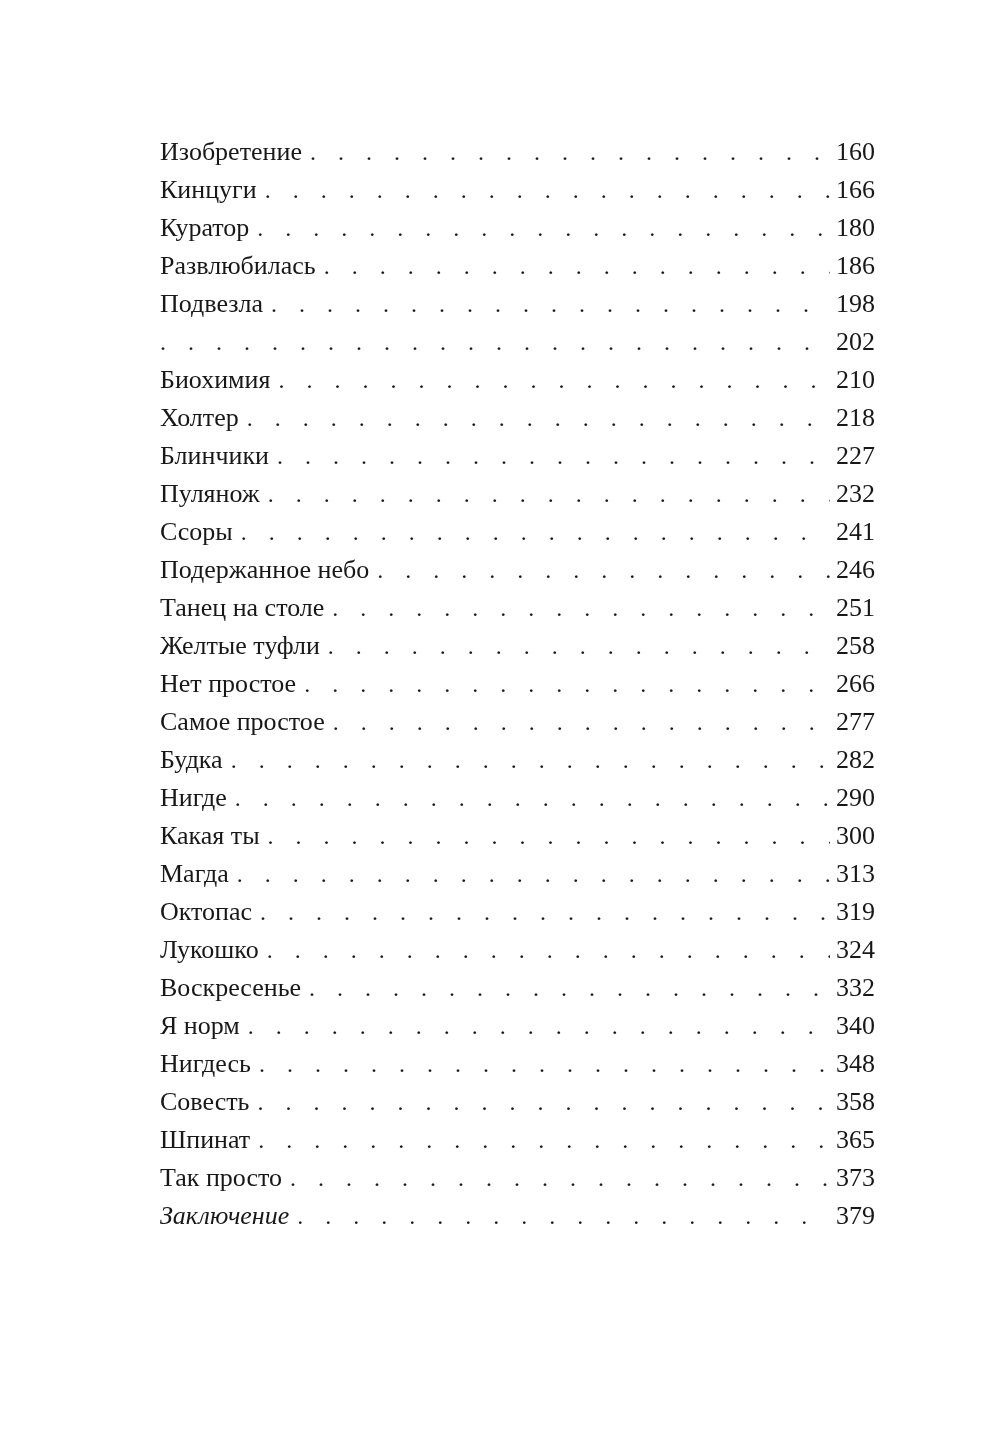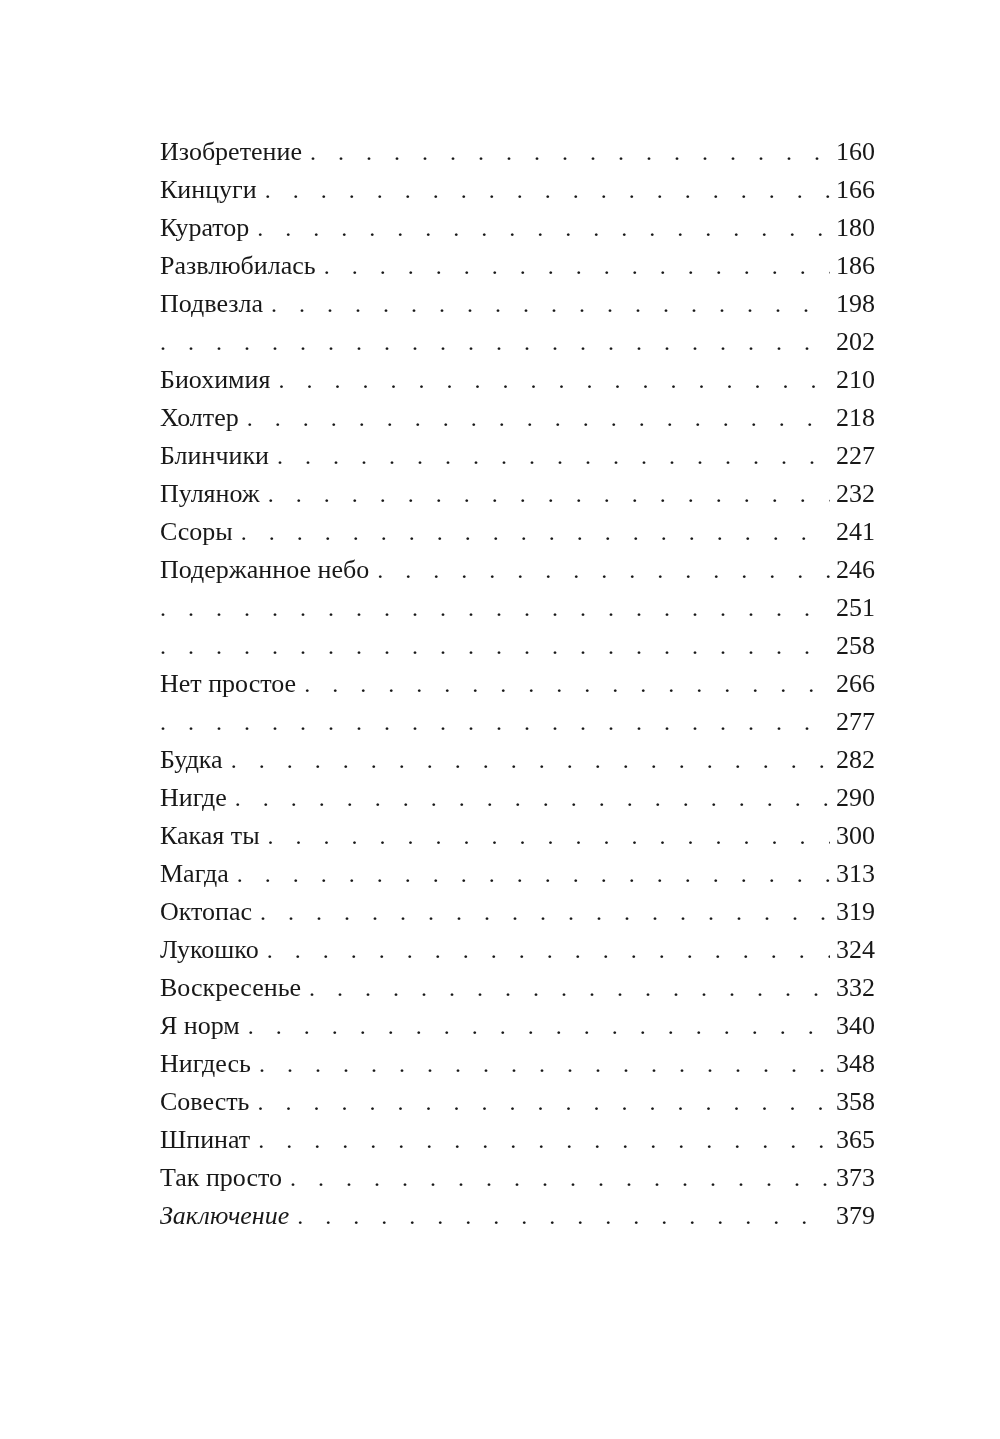--- a/index.html
+++ b/index.html
@@ -106,33 +106,36 @@
         <span class="toc-title">Ссоры</span>
         <span class="toc-leader">. . . . . . . . . . . . . . . . . . . . . . . . . . . . . . . . . . . . . . . . . . . . . . . . . . . . . . . . . . . .</span>
         <span class="toc-page">241</span>
       </div>
       <div class="toc-row">
         <span class="toc-title">Подержанное небо</span>
         <span class="toc-leader">. . . . . . . . . . . . . . . . . . . . . . . . . . . . . . . . . . . . . . . . . . . . . . . . . . . . . . . . . . . .</span>
         <span class="toc-page">246</span>
       </div>
       <div class="toc-row">
+        <span class="toc-title">Танец на столе</span>
         <span class="toc-leader">. . . . . . . . . . . . . . . . . . . . . . . . . . . . . . . . . . . . . . . . . . . . . . . . . . . . . . . . . . . .</span>
         <span class="toc-page">251</span>
       </div>
       <div class="toc-row">
+        <span class="toc-title">Желтые туфли</span>
         <span class="toc-leader">. . . . . . . . . . . . . . . . . . . . . . . . . . . . . . . . . . . . . . . . . . . . . . . . . . . . . . . . . . . .</span>
         <span class="toc-page">258</span>
       </div>
       <div class="toc-row">
         <span class="toc-title">Нет простое</span>
         <span class="toc-leader">. . . . . . . . . . . . . . . . . . . . . . . . . . . . . . . . . . . . . . . . . . . . . . . . . . . . . . . . . . . .</span>
         <span class="toc-page">266</span>
       </div>
       <div class="toc-row">
+        <span class="toc-title">Самое простое</span>
         <span class="toc-leader">. . . . . . . . . . . . . . . . . . . . . . . . . . . . . . . . . . . . . . . . . . . . . . . . . . . . . . . . . . . .</span>
         <span class="toc-page">277</span>
       </div>
       <div class="toc-row">
         <span class="toc-title">Будка</span>
         <span class="toc-leader">. . . . . . . . . . . . . . . . . . . . . . . . . . . . . . . . . . . . . . . . . . . . . . . . . . . . . . . . . . . .</span>
         <span class="toc-page">282</span>
       </div>
       <div class="toc-row">
         <span class="toc-title">Нигде</span>

